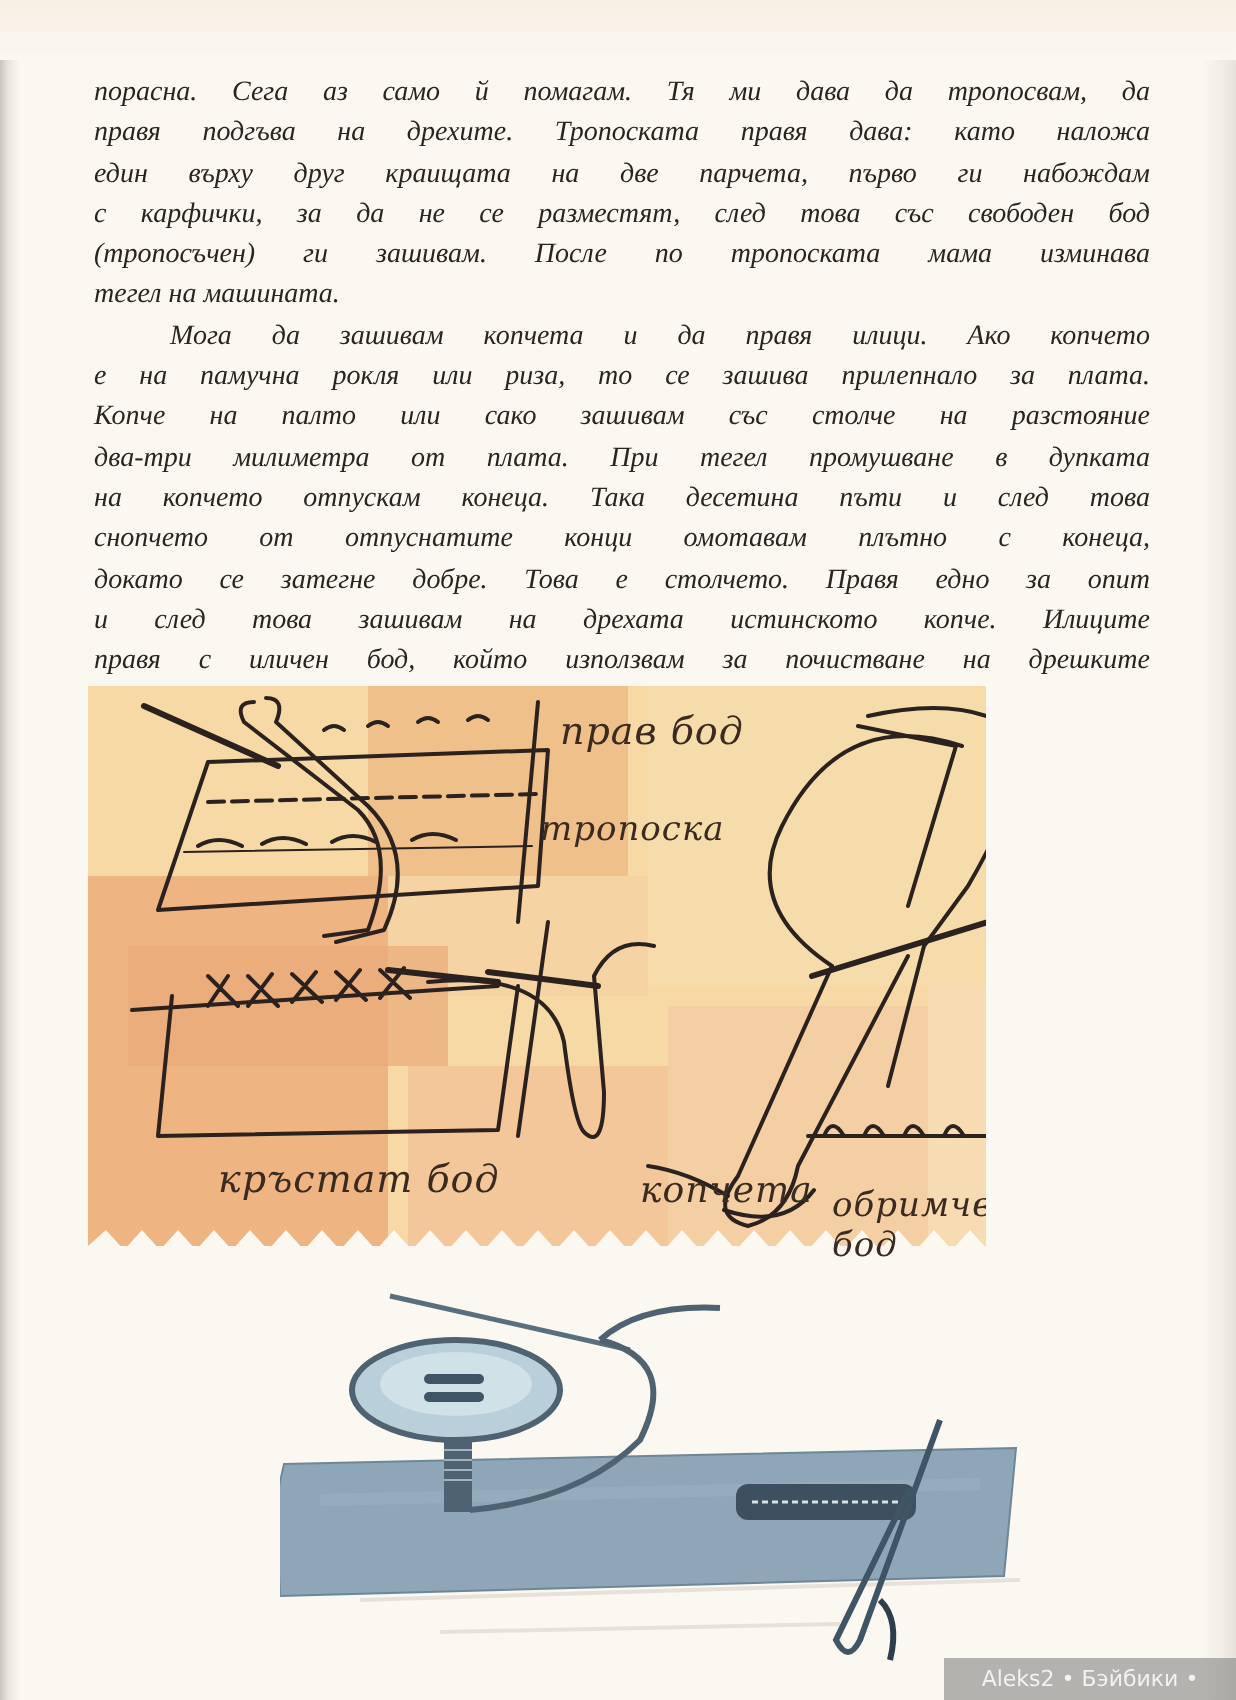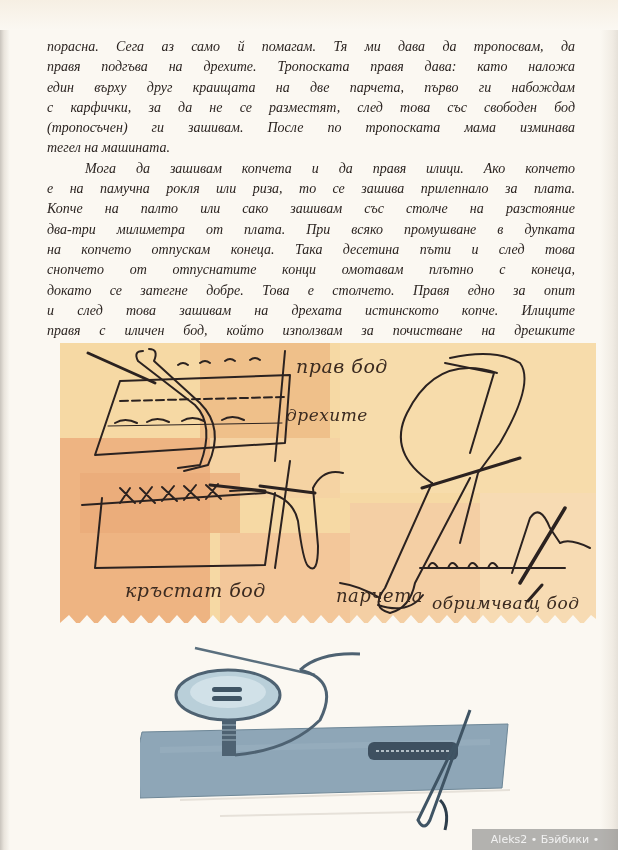--- a/index.html
+++ b/index.html
@@ -4,21 +4,21 @@
 <style>
   html,body{margin:0;padding:0;}
   body{width:618px;height:850px;overflow:hidden;background:#fbf7f0;position:relative;font-family:"DejaVu Serif","Liberation Serif",serif;}
   .page{position:absolute;left:0;top:0;width:618px;height:850px;background:linear-gradient(90deg,#c9c4bd 0,#e9e4dc 4px,#fbf8f2 10px,#fbf8f2 600px,#f1ece4 612px,#e6e1d9 618px);}
   .topshade{position:absolute;left:0;top:0;width:618px;height:30px;background:linear-gradient(180deg,#f6efe3,#fbf8f2);}
   .text{position:absolute;left:47px;top:37px;width:528px;color:#2a2320;font-family:"Liberation Serif","DejaVu Serif",serif;font-style:italic;font-size:14px;line-height:20.3px;}
   .text p{margin:0;text-align:justify;text-align-last:auto;}
   .text .line{display:block;text-align:justify;text-align-last:justify;white-space:nowrap;}
   .text .line.last{text-align-last:left;}
   .text .indent{padding-left:38px;}
-  .panel{position:absolute;left:60px;top:343px;width:536px;height:298px;overflow:hidden;}
+  .panel{position:absolute;left:44px;top:343px;width:449px;height:298px;overflow:hidden;}
   .panel svg{display:block;}
   .label{position:absolute;font-family:"DejaVu Serif",serif;font-style:italic;font-size:19px;color:#3a2a20;letter-spacing:0.5px;}
   .bottom-ill{position:absolute;left:140px;top:640px;width:380px;height:200px;}
   .watermark{position:absolute;left:472px;top:829px;width:146px;height:21px;background:rgba(120,120,120,0.55);color:#f2f2f2;font-family:"DejaVu Sans",sans-serif;font-size:11px;line-height:21px;text-align:center;}
 </style>
 </head>
 <body>
 
 <div class="page"></div>
 <div class="topshade"></div>
@@ -29,21 +29,21 @@
     <span class="line">правя подгъва на дрехите. Тропоската правя дава: като наложа</span>
     <span class="line">един върху друг краищата на две парчета, първо ги набождам</span>
     <span class="line">с карфички, за да не се разместят, след това със свободен бод</span>
     <span class="line">(тропосъчен) ги зашивам. После по тропоската мама изминава</span>
     <span class="line last">тегел на машината.</span>
   </p>
   <p>
     <span class="line indent">Мога да зашивам копчета и да правя илици. Ако копчето</span>
     <span class="line">е на памучна рокля или риза, то се зашива прилепнало за плата.</span>
     <span class="line">Копче на палто или сако зашивам със столче на разстояние</span>
-    <span class="line">два-три милиметра от плата. При всяко промушване в дупката</span>
+    <span class="line">два-три милиметра от плата. При тегел промушване в дупката</span>
     <span class="line">на копчето отпускам конеца. Така десетина пъти и след това</span>
     <span class="line">снопчето от отпуснатите конци омотавам плътно с конеца,</span>
     <span class="line">докато се затегне добре. Това е столчето. Правя едно за опит</span>
     <span class="line">и след това зашивам на дрехата истинското копче. Илиците</span>
     <span class="line">правя с иличен бод, който използвам за почистване на дрешките</span>
   </p>
 </div>
 
 <div class="panel">
   <svg width="536" height="298" viewBox="0 0 536 298">
@@ -89,23 +89,23 @@
       <path d="M320 255 q-20 -12 -40 -15"></path>
       <path d="M318 262 q30 10 45 -10"></path>
       <path d="M360 225 L505 225"></path>
       <path d="M368 225 q4 -10 10 0 M388 225 q4 -10 10 0 M408 225 q4 -10 10 0 M428 225 q4 -10 10 0"></path>
       <path d="M452 230 L470 175 q10 -15 20 10 L500 200 M500 200 q10 -5 30 5"></path>
       <path d="M460 240 L505 165" stroke-width="3.5"></path>
       <path d="M468 258 L482 242" stroke-width="3"></path>
     </g>
   </svg>
   <span class="label" style="left:236px;top:12px;">прав бод</span>
-  <span class="label" style="left:226px;top:62px;font-size:17px;">дрехите</span>
+  <span class="label" style="left:226px;top:62px;font-size:17px;">тропоска</span>
   <span class="label" style="left:48px;top:236px;margin-left:17px;">кръстат бод</span>
-  <span class="label" style="left:276px;top:242px;font-size:18px;">парчета</span>
+  <span class="label" style="left:276px;top:242px;font-size:18px;">копчета</span>
   <span class="label" style="left:372px;top:250px;font-size:17px;">обримчващ бод</span>
 </div>
 
 <div class="bottom-ill">
   <svg width="380" height="200" viewBox="0 0 380 200">
 
     <g stroke="#d9d3ca" stroke-width="2" opacity="0.6">
       <path d="M40 160 L370 150"></path>
         <path d="M80 176 L280 172"></path>
     </g>

